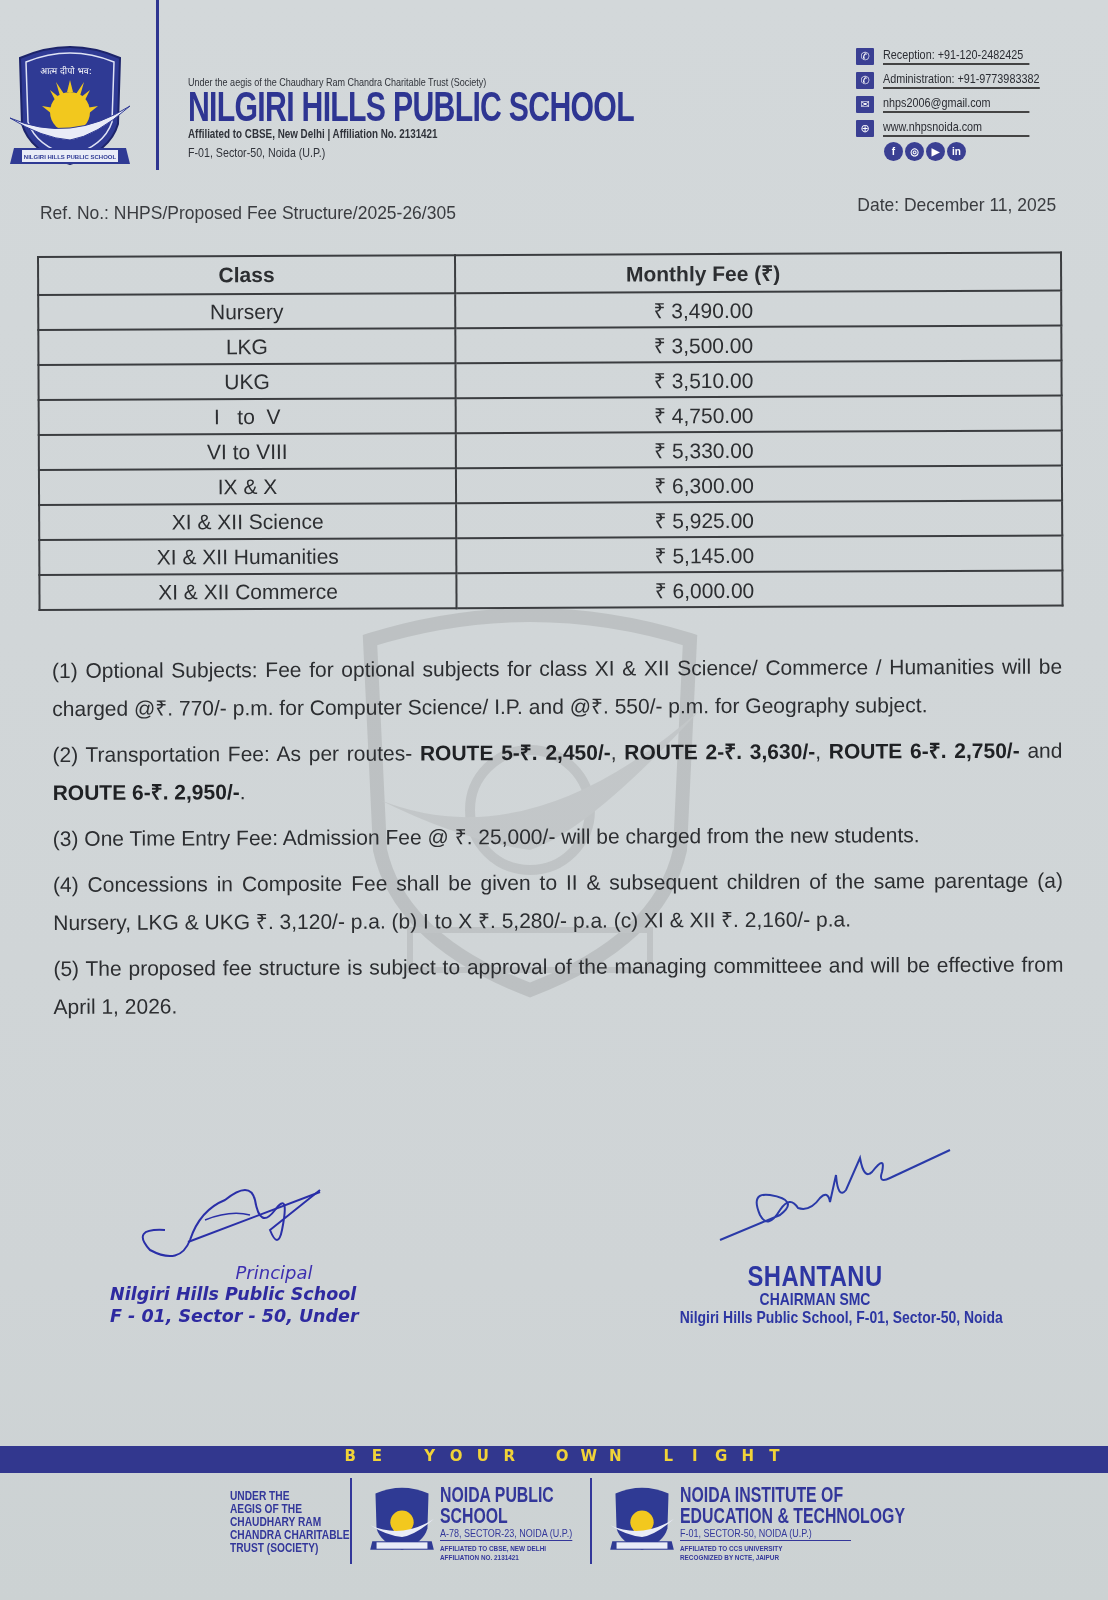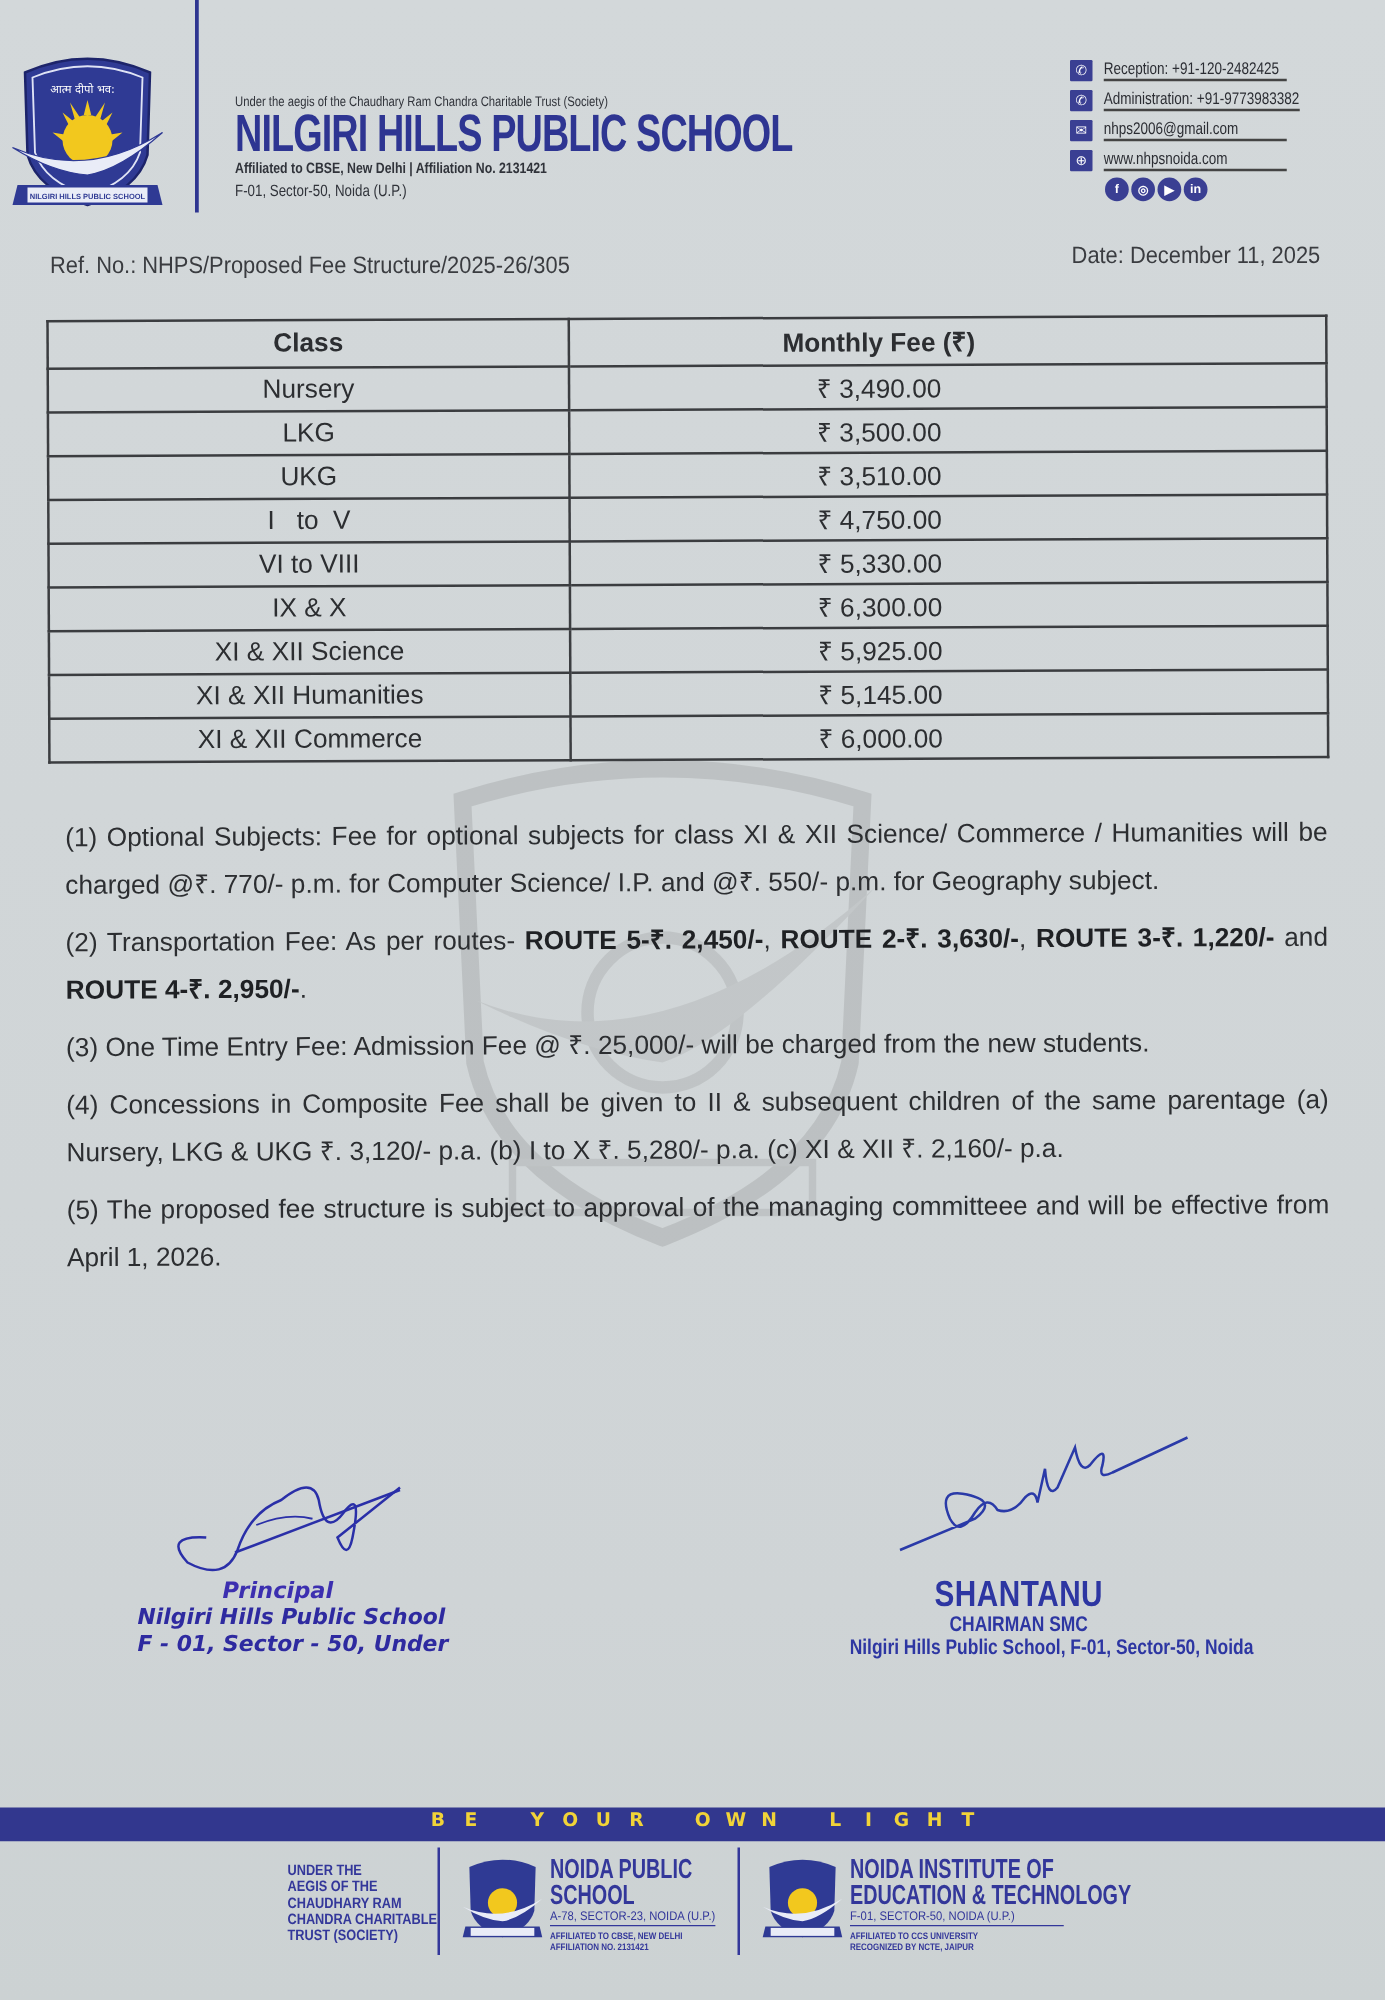--- a/index.html
+++ b/index.html
@@ -46,21 +46,21 @@
   .note { font-size: 21px; line-height: 38px; color: #2c2e31; text-align: justify; margin-bottom: 8px; }
   .note b { font-weight: bold; color: #1f2124; }
 
   
   .watermark { position: absolute; left: 340px; top: 600px; width: 380px; height: 400px; opacity: 0.18; }
 
   
   .sig-left { position: absolute; left: 110px; top: 1170px; width: 260px; }
   .sig-right { position: absolute; left: 650px; top: 1120px; width: 330px; }
   .sig-line-svg { display: block; }
-  .principal-title { font-family: "DejaVu Sans", sans-serif; font-style: italic; font-weight: bold; font-size: 18px; color: #3c2fb0; margin-left: 68px; margin-top: -8px; }
+  .principal-title { font-family: "DejaVu Sans", sans-serif; font-style: italic; font-weight: normal; font-size: 18px; color: #3c2fb0; margin-left: 68px; margin-top: -8px; text-align: center; }
   .principal-school { font-family: "DejaVu Sans", sans-serif; font-style: italic; font-weight: bold; font-size: 17.5px; color: #2e2aa0; line-height: 22px; white-space: nowrap; }
   .chair-name { font-weight: bold; font-size: 29px; color: #2d36a2; text-align: center; transform: scaleX(0.82); letter-spacing: 0.5px; }
   .chair-title { font-weight: bold; font-size: 17px; color: #2d36a2; text-align: center; transform: scaleX(0.82); margin-top: -3px; }
   .chair-school { font-weight: bold; font-size: 17px; color: #2d36a2; text-align: center; transform: scaleX(0.82); white-space: nowrap; margin-top: -2px; }
 
   
   .footer-band { position: absolute; left: 0; top: 1446px; width: 1108px; height: 27px; background: #32378e; display: flex; align-items: center; }
   .motto { position: absolute; left: 337px; top: 1447px; display: flex; gap: 0; }
   .motto span { font-family: "DejaVu Sans", sans-serif; font-weight: bold; color: #f1d338; font-size: 15px; width: 26.5px; text-align: center; }
   .f-trust { position: absolute; left: 230px; top: 1490px; font-weight: bold; font-size: 12px; color: #33379a; line-height: 13px; transform: scaleX(0.85); transform-origin: left; }
@@ -175,21 +175,21 @@
         </tr>
       <tr>
           <td class="c1">XI &amp; XII Commerce</td>
           <td class="c2">₹ 6,000.00</td>
         </tr>
     </tbody>
   </table>
 
   <div class="notes">
     <p class="note">(1) Optional Subjects: Fee for optional subjects for class XI &amp; XII Science/ Commerce / Humanities will be charged @₹. 770/- p.m. for Computer Science/ I.P. and @₹. 550/- p.m. for Geography subject.</p>
-    <p class="note"><span>(2) Transportation Fee: As per routes- </span><b>ROUTE 5-₹. 2,450/-</b><span>, </span><b>ROUTE 2-₹. 3,630/-</b><span>, </span><b>ROUTE 3-₹. 1,220/-</b><span> and </span><b>ROUTE 4-₹. 2,950/-</b><span>.</span></p>
+    <p class="note"><span>(2) Transportation Fee: As per routes- </span><b>ROUTE 5-₹. 2,450/-</b><span>, </span><b>ROUTE 2-₹. 3,630/-</b><span>, </span><b>ROUTE 6-₹. 2,750/-</b><span> and </span><b>ROUTE 6-₹. 2,950/-</b><span>.</span></p>
     <p class="note">(3) One Time Entry Fee: Admission Fee @ ₹. 25,000/- will be charged from the new students.</p>
     <p class="note">(4) Concessions in Composite Fee shall be given to II &amp; subsequent children of the same parentage (a) Nursery, LKG &amp; UKG ₹. 3,120/- p.a. (b) I to X ₹. 5,280/- p.a. (c) XI &amp; XII ₹. 2,160/- p.a.</p>
     <p class="note">(5) The proposed fee structure is subject to approval of the managing committeee and will be effective from April 1, 2026.</p>
   </div>
 
   <div class="sig-left">
     <svg class="sig-line-svg" width="230" height="100" viewBox="0 0 230 100">
       <path d="M55 60 Q20 58 40 80 Q70 96 80 70 Q90 40 115 30 Q140 10 145 30 Q150 60 165 40 Q180 20 172 60 Q168 80 160 60 L210 20" fill="none" stroke="#2a2fa8" stroke-width="2"></path>
       <path d="M78 72 L210 22" fill="none" stroke="#2a2fa8" stroke-width="2"></path>
       <path d="M95 50 Q120 40 140 45" fill="none" stroke="#2a2fa8" stroke-width="1.5"></path>

